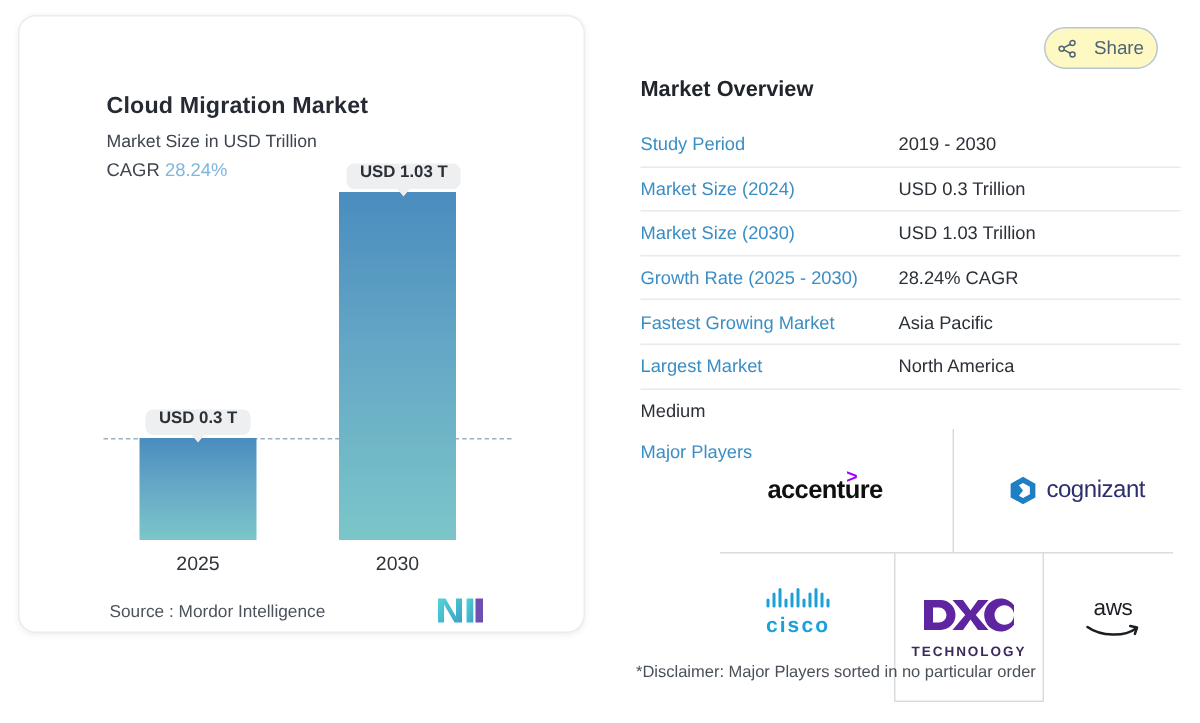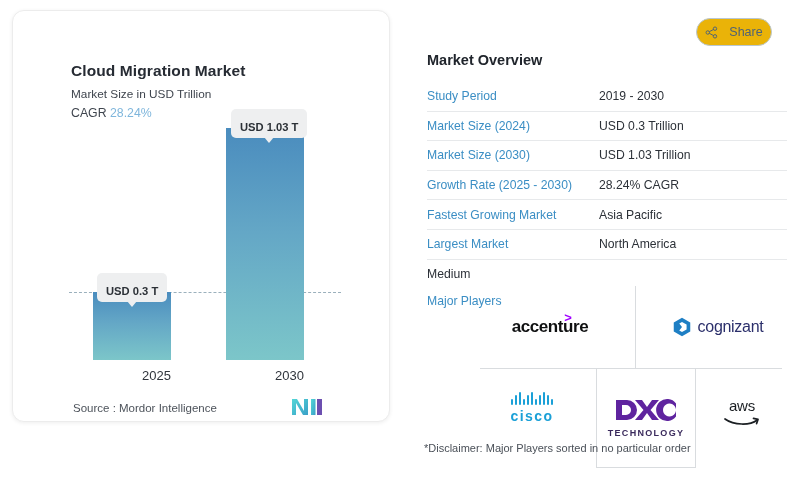--- a/index.html
+++ b/index.html
@@ -97,34 +97,34 @@
     top: 117px;
     width: 78px;
     height: 232px;
   }
 
   .xlabel {
     position: absolute;
     top: 357px;
     font-size: 13px;
     color: #30353c;
-    text-align: right;
+    text-align: center;
     width: 78px;
   }
   .xlabel-2025 { left: 80px; }
   .xlabel-2030 { left: 213px; }
 
   .tip {
     position: absolute;
     background: #eeeff0;
     border-radius: 5px;
     font-size: 11.2px;
     font-weight: bold;
     color: #2b3036;
-    padding: 12px 9px 5px 9px;
+    padding: 0 9px 5px 9px;
     white-space: nowrap;
   }
   .tip:after {
     content: "";
     position: absolute;
     left: 50%;
     margin-left: -5px;
     bottom: -5px;
     width: 0; height: 0;
     border-left: 5px solid transparent;
@@ -160,21 +160,21 @@
   }
 
   .share-btn {
     position: absolute;
     left: 272px;
     top: 18px;
     width: 76px;
     height: 28px;
     border: 1px solid #b9c7d1;
     border-radius: 15px;
-    background: #eab308;
+    background: #fef9c3;
     display: flex;
     align-items: center;
     justify-content: center;
     gap: 11px;
     cursor: pointer;
     box-sizing: border-box;
   }
   .share-btn .lbl {
     font-size: 12.5px;
     color: #4f6375;

